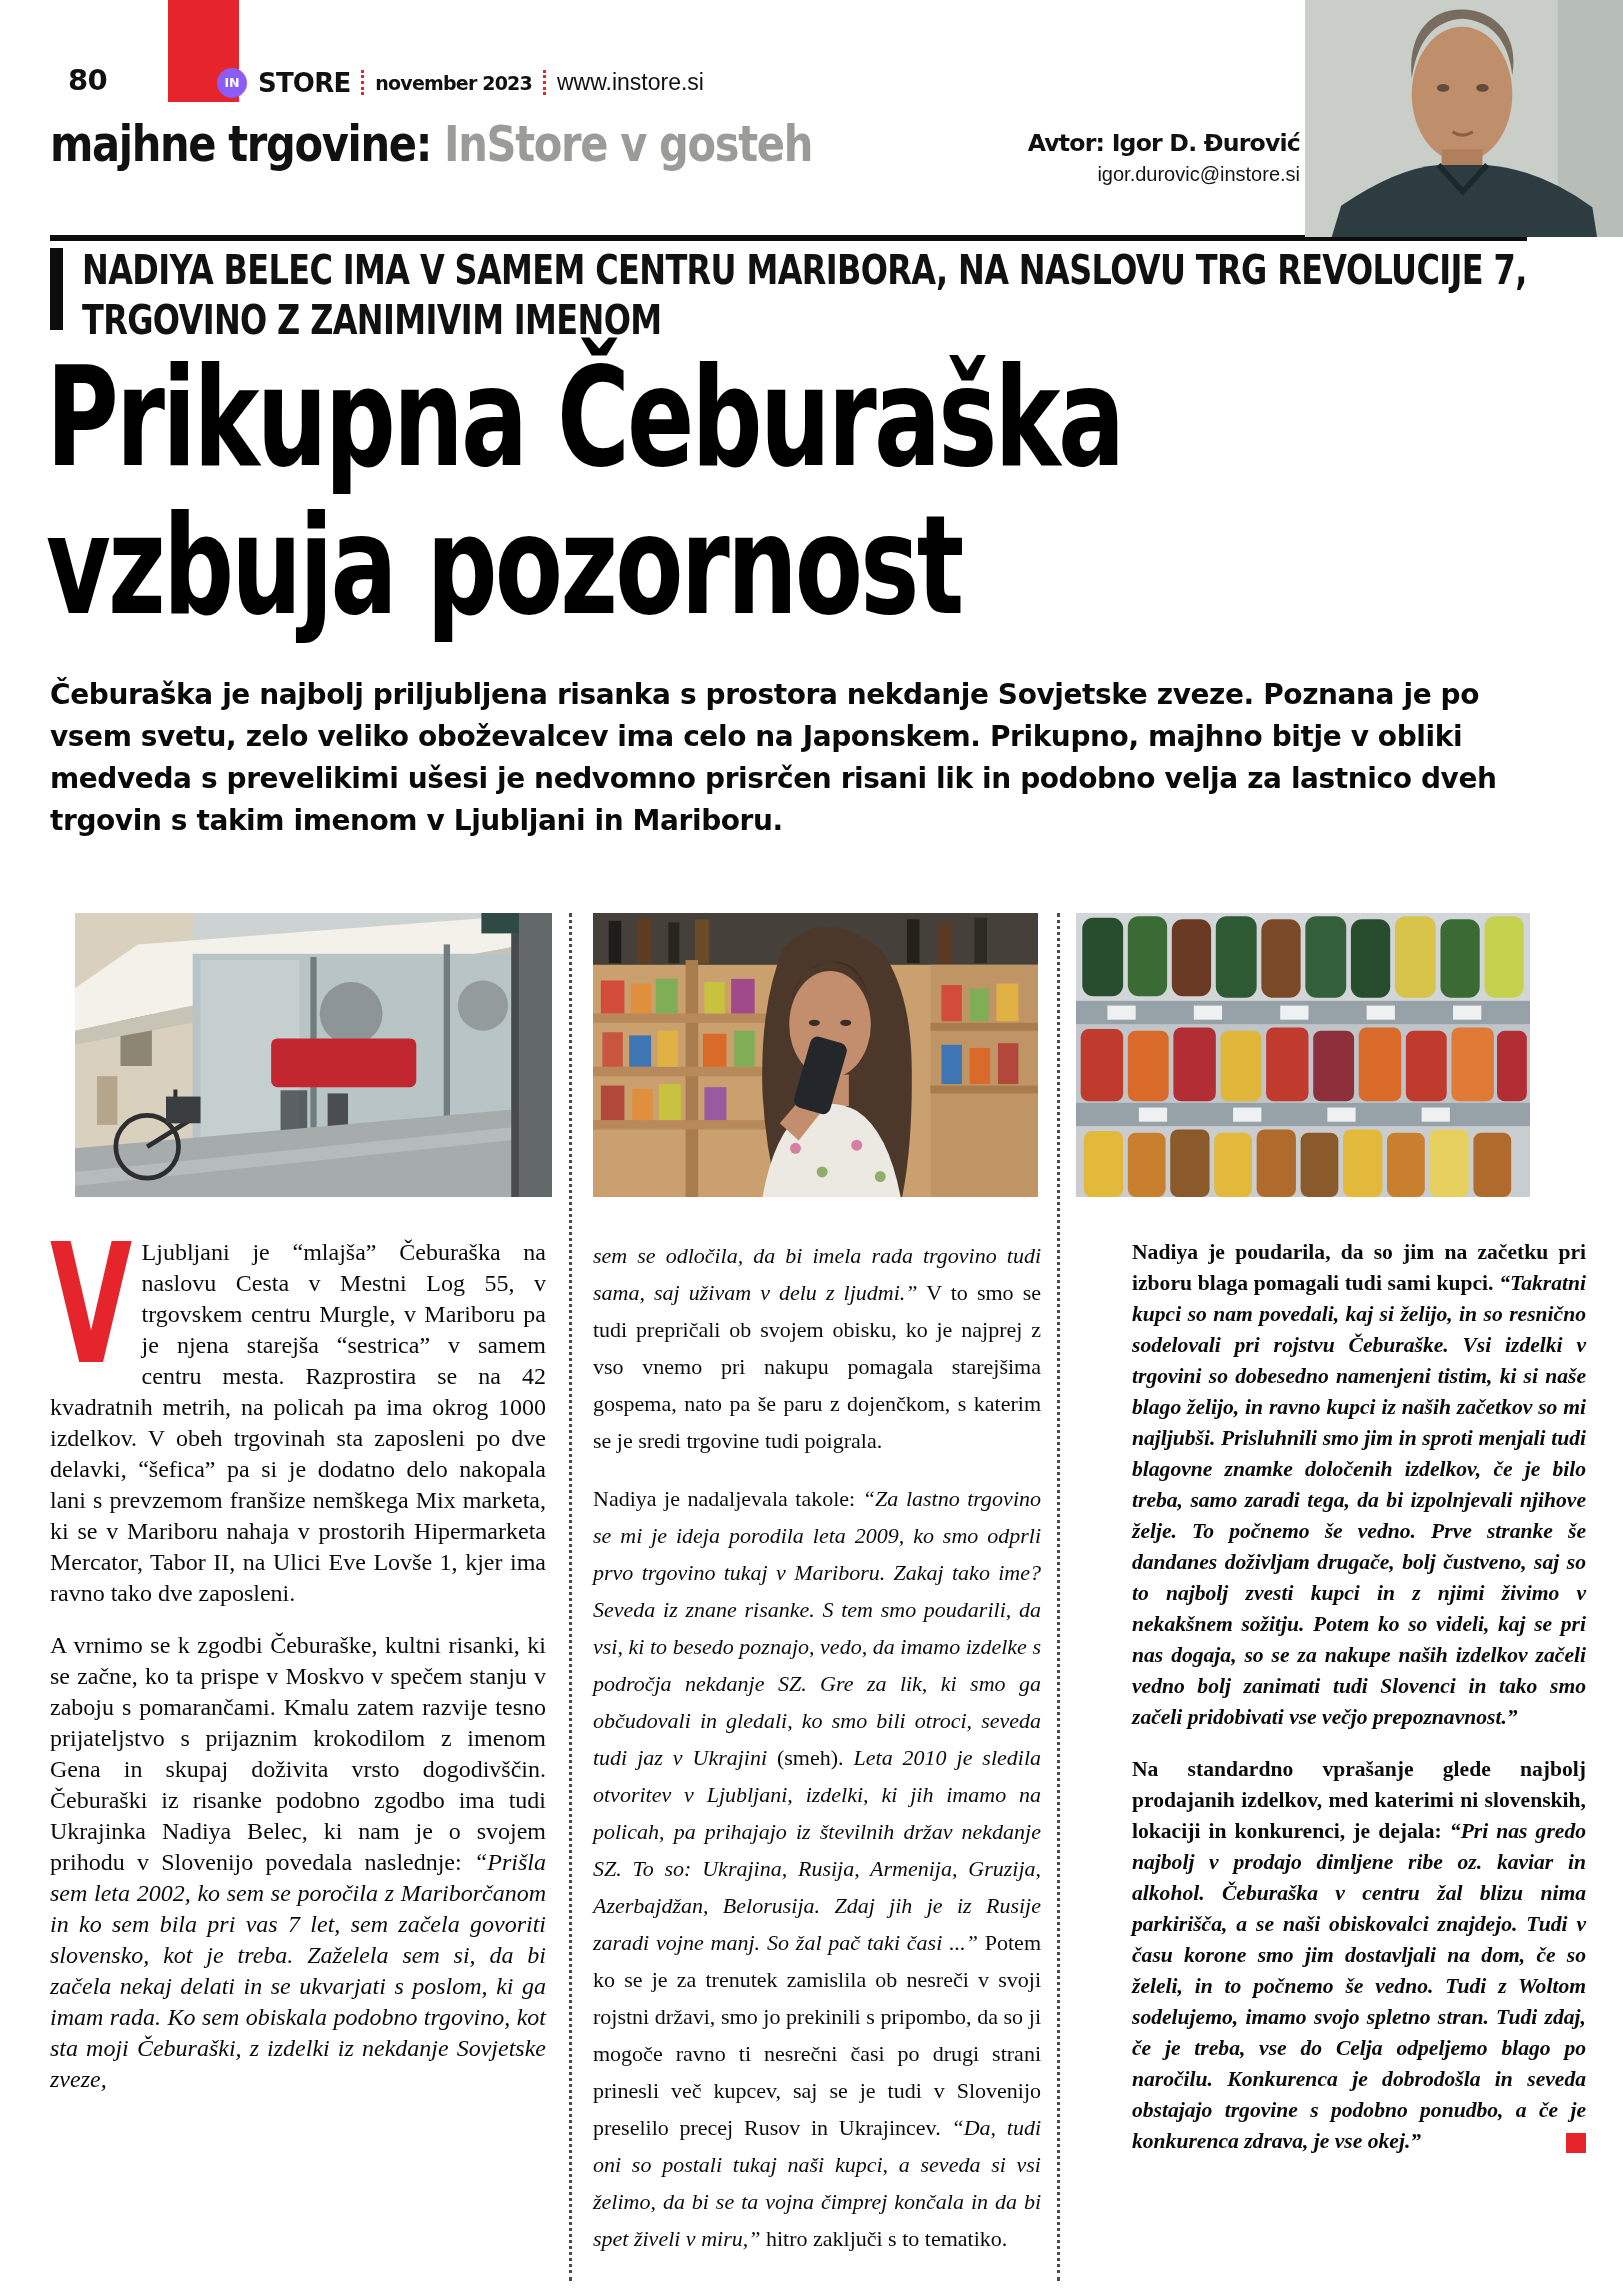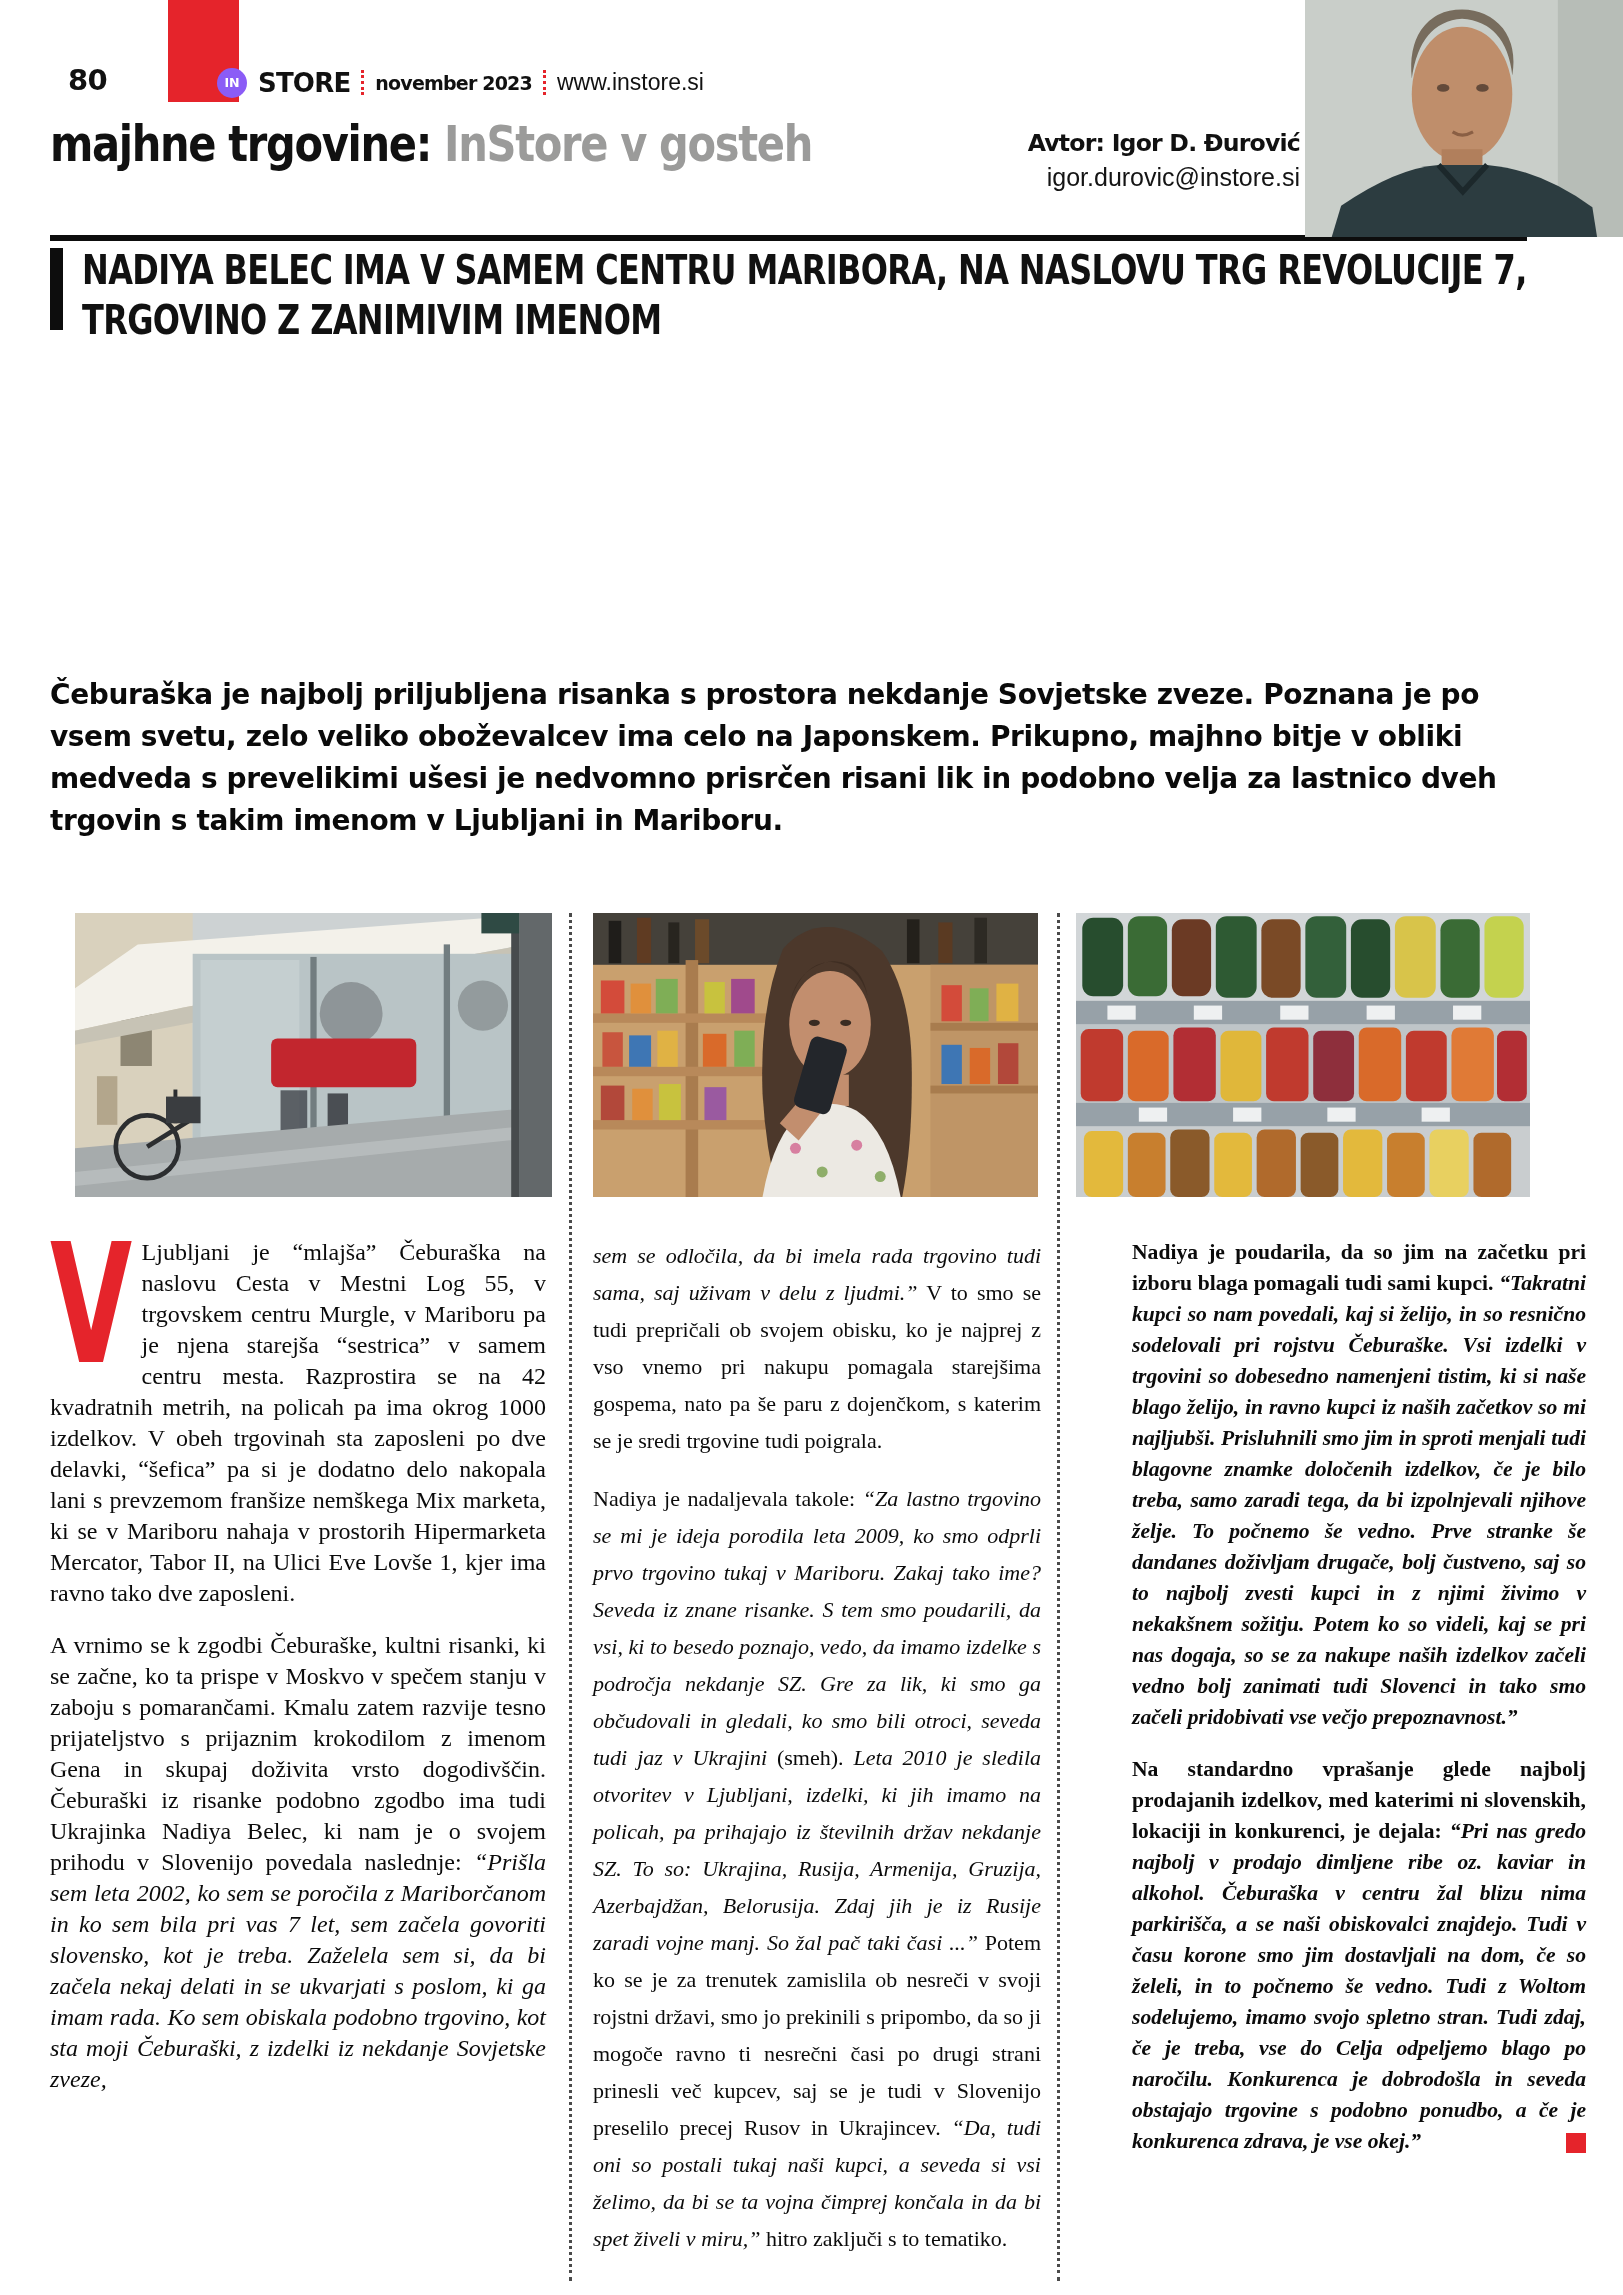--- a/index.html
+++ b/index.html
@@ -18,21 +18,21 @@
   .site-word{font-family:"Liberation Sans",sans-serif;font-size:23px;}
   .vdots{width:0;height:25px;border-left:3.1px dotted #e5242b;}
   
   .section-title{position:absolute;left:50px;top:116px;font-family:"DejaVu Sans",sans-serif;
                  font-weight:bold;font-size:49px;white-space:nowrap;transform:scaleX(.85);
                  transform-origin:0 0;letter-spacing:-1.6px;}
   .section-title .gray{color:#9b9b9a;}
   
   .author{position:absolute;left:903px;top:129px;width:397px;text-align:right;}
   .author-name{font-family:"DejaVu Sans",sans-serif;font-weight:bold;font-size:23.6px;letter-spacing:-0.8px;}
-  .author-email{font-size:25px;margin-top:6.3px;color:#141414;}
+  .author-email{font-size:20px;margin-top:6.3px;color:#141414;}
   .portrait{position:absolute;left:1305px;top:0;width:318px;height:237px;z-index:2;}
   .rule{position:absolute;left:50px;top:235px;width:1477px;height:6.3px;background:#0d0d0d;}
   
   .kicker-bar{position:absolute;left:50px;top:248px;width:12.6px;height:82px;background:#0d0d0d;}
   .kicker{position:absolute;left:82px;top:245px;font-family:"DejaVu Sans",sans-serif;
           font-weight:bold;font-size:40px;line-height:50px;letter-spacing:-0.8px;}
   .kicker span{display:block;transform:scaleX(.8);transform-origin:0 0;white-space:nowrap;}
   
   .headline{position:absolute;left:46px;top:344px;font-family:"DejaVu Sans",sans-serif;
             font-weight:bold;font-size:138px;line-height:148px;letter-spacing:-3.9px;color:#000;}
@@ -101,20 +101,24 @@
   </div>
 
   <div class="rule"></div>
 
   <div class="kicker-bar"></div>
   <div class="kicker">
     <span>NADIYA BELEC IMA V SAMEM CENTRU MARIBORA, NA NASLOVU TRG REVOLUCIJE 7,</span>
     <span>TRGOVINO Z ZANIMIVIM IMENOM</span>
   </div>
 
+  <h1 class="headline" style="margin:0;">
+    <span>Prikupna Čeburaška</span>
+    <span>vzbuja pozornost</span>
+  </h1>
 
   <div class="lead">Čeburaška je najbolj priljubljena risanka s prostora nekdanje Sovjetske zveze. Poznana je po vsem svetu, zelo veliko oboževalcev ima celo na Japonskem. Prikupno, majhno bitje v obliki medveda s prevelikimi ušesi je nedvomno prisrčen risani lik in podobno velja za lastnico dveh trgovin s takim imenom v Ljubljani in Mariboru.</div>
 
   <div class="photo" id="photo1">
     <svg viewBox="0 0 608 362" preserveAspectRatio="none">
       <rect width="608" height="362" fill="#cdd2d3"></rect>
       <rect x="0" y="0" width="150" height="362" fill="#d9d1bd"></rect>
       <rect x="58" y="100" width="40" height="95" fill="#8d8673"></rect>
       <rect x="28" y="208" width="26" height="62" fill="#b3a68c"></rect>
       <polygon points="0,96 80,40 608,0 608,34 140,120 0,150" fill="#f3f1ea"></polygon>

